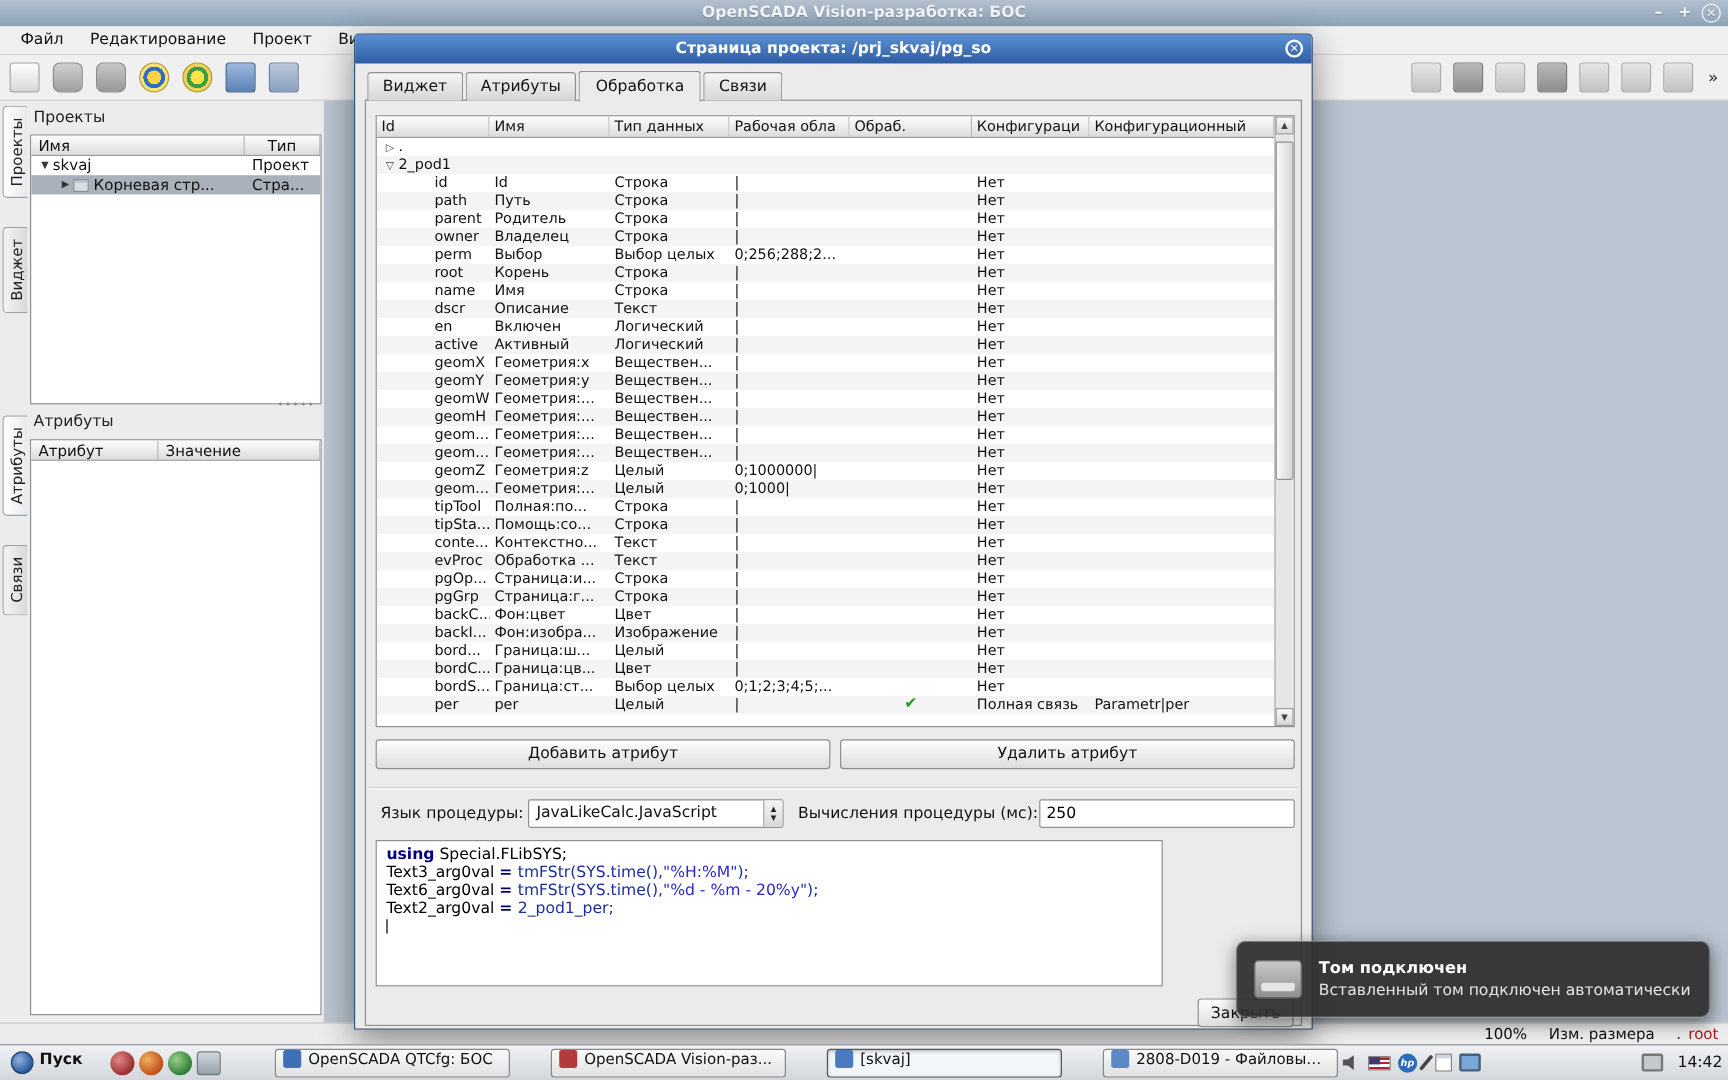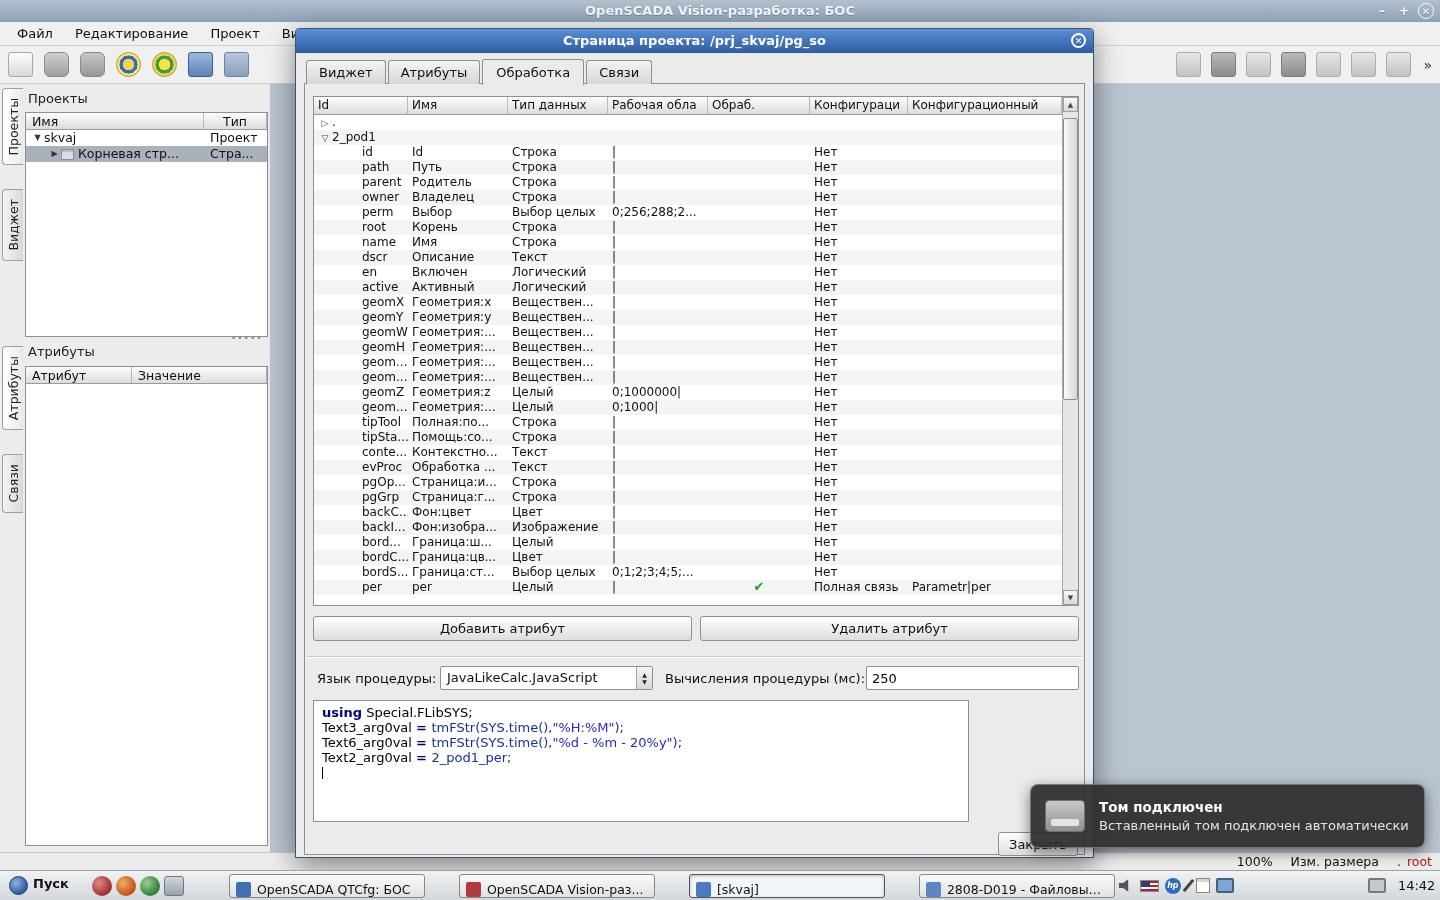--- a/index.html
+++ b/index.html
@@ -141,21 +141,21 @@
     border-top:1px solid #9aa2aa; display:flex; align-items:center; padding:0 4px; gap:4px; z-index:60; }
   .start { display:flex; gap:5px; padding:2px 8px 2px 4px; border:1px solid transparent; border-radius:3px; }
   .start-ico { width:19px; height:19px; border-radius:50%; background:radial-gradient(circle at 35% 35%, #8fb3e0, #2d5c9e 70%); border:1px solid #1e3f70; }
   .start-label { font-weight:bold; }
   .tb-sep { width:1px; height:22px; background:#aab2ba; margin:0 3px; }
   .ql-ico { width:20px; height:20px; border-radius:50%; flex:none; }
   .ql-1 { background:radial-gradient(circle at 35% 35%, #e08a8a, #9e2d2d 70%); }
   .ql-2 { background:radial-gradient(circle at 35% 35%, #f0b060, #c05018 70%); }
   .ql-3 { background:radial-gradient(circle at 35% 35%, #9ad08a, #2d7e3a 70%); }
   .ql-4 { background:linear-gradient(#cfd6dd,#97a2ac); border-radius:3px; border:1px solid #6f7a84; }
-  .task { width:196px; height:24px; display:flex; align-items:flex-end; gap:6px; padding:0 6px;
+  .task { width:196px; height:24px; display:flex; align-items:flex-start; gap:6px; padding:0 6px;
     background:linear-gradient(#fafafa,#dfe1e3); border:1px solid #888; border-radius:3px; font-size:12.5px;margin-left:31px; }
   .task.active { background:#f2f6fa; border-color:#555; box-shadow:inset 0 1px 3px rgba(0,0,0,.25); }
   .task-ico { width:15px; height:15px; border-radius:2px; flex:none; }
   .task span.tlabel { overflow:hidden; white-space:nowrap; text-overflow:ellipsis; }
   .tray { margin-left:auto; display:flex; align-items:center; gap:6px; }
   .spk { width:15px; height:14px; background:#555; clip-path:polygon(0 32%,28% 32%,62% 6%,62% 94%,28% 68%,0 68%); }
   .flag { width:19px; height:12px; background:repeating-linear-gradient(#b22234 0 2px,#fff 2px 4px); position:relative; border:1px solid #888; }
   .flag::after { content:""; position:absolute; left:0; top:0; width:9px; height:6px; background:#3c3b6e; }
   .hp { width:16px; height:16px; border-radius:50%; background:#2a6ebb; color:#fff; font-size:8px; font-style:italic; font-weight:bold; text-align:center; line-height:16px; }
   .pen { width:3px; height:15px; background:#444; transform:rotate(40deg); border-radius:1px; }

